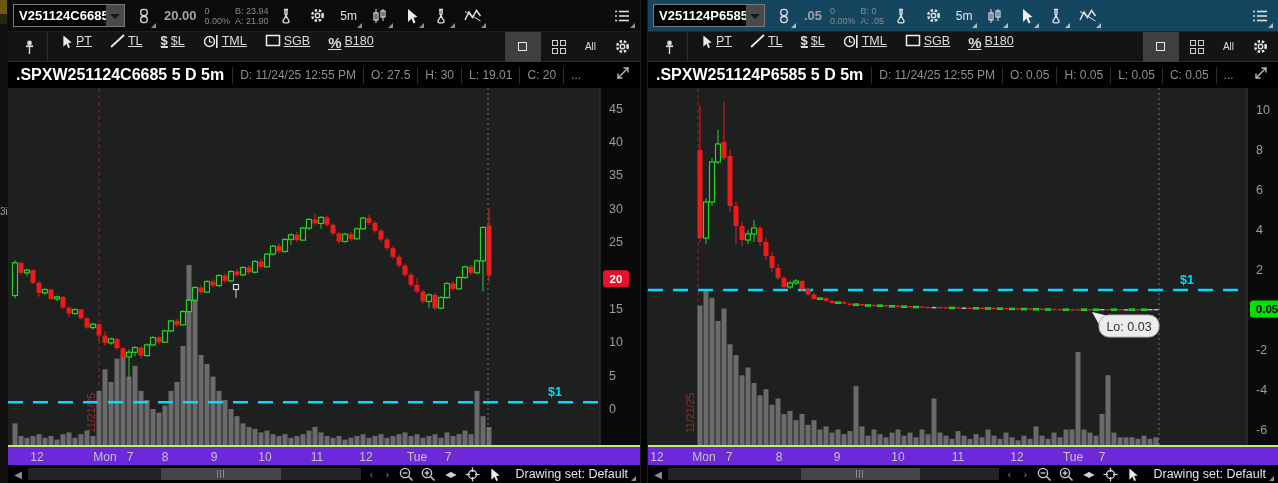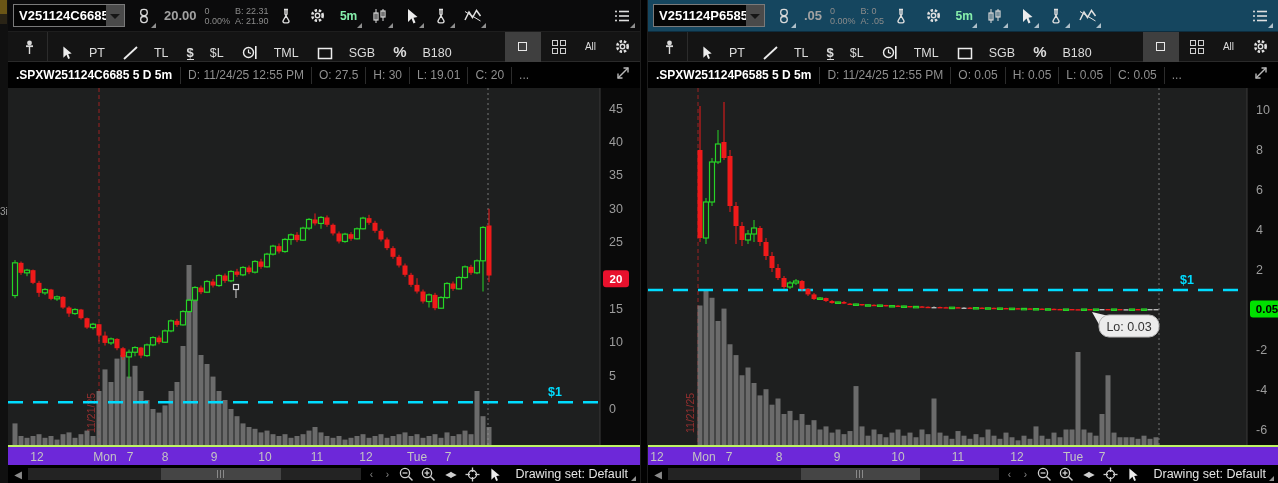--- a/index.html
+++ b/index.html
@@ -25,39 +25,39 @@
   .sym-box { display:flex; align-items:stretch; height:23px; border:1px solid #7a7a7a; background:#050505; }
   .sym-text { width:92px; padding:0 5px; color:#fff; font-weight:bold; font-size:13px; line-height:21px; white-space:nowrap; overflow:hidden; }
   .sym-dd { width:18px; background:#4a4a4a; position:relative; }
   .sym-dd i { position:absolute; left:4px; top:9px; width:0; height:0; border-left:5px solid transparent; border-right:5px solid transparent; border-top:5px solid #161616; }
   .tbtn { position:relative; background:none; border:none; height:28px; min-width:26px; display:flex; align-items:center; justify-content:center; cursor:pointer; color:#e2e2e2; }
   .tbtn svg { display:block; }
   .dd::after { content:""; position:absolute; right:0; bottom:2px; width:0; height:0; border-left:5px solid transparent; border-bottom:5px solid #8f8f8f; }
   .panel.active .dd::after { border-bottom-color:#aebfc9; }
   .price-big { color:#a2a2a2; font-weight:bold; font-size:13px; padding:0 3px; white-space:nowrap; }
   .mini2 { display:flex; flex-direction:column; justify-content:center; line-height:10px; font-size:9px; color:#8b8b8b; white-space:nowrap; }
-  .tf-label { font-size:12px; font-weight:bold; color:#86efac; padding:0 4px; }
+  .tf-label { font-size:12px; font-weight:normal; color:#e5e5e5; padding:0 4px; }
   .spacer { flex:1; }
 
   
   .dt { position:absolute; left:0; top:32px; right:0; height:30px; background:#141414; border-bottom:1px solid #2a2a2a; display:flex; align-items:center; padding:0 4px; gap:4px; }
   .pin-cell { width:36px; display:flex; justify-content:center; border-right:1px solid #2c2c2c; height:100%; align-items:center; }
-  .dbtn { background:none; border:none; color:#dcdcdc; font-size:12.5px; display:flex; align-items:flex-end; gap:16px; padding:0 7px; height:26px; cursor:pointer; white-space:nowrap; }
+  .dbtn { background:none; border:none; color:#dcdcdc; font-size:12.5px; display:flex; align-items:flex-start; gap:3px; padding:0 7px; height:26px; cursor:pointer; white-space:nowrap;text-decoration:underline; }
   .dbtn .usd { font-size:13px; font-weight:bold; border-bottom:1px solid #dcdcdc; line-height:13px; }
   .dbtn .pct { font-size:15px; font-weight:bold; }
   .sqb { width:36px; height:30px; background:#3f3f3f; border:none; display:flex; align-items:center; justify-content:center; cursor:pointer; }
   .sqb i { width:9px; height:9px; border:1.5px solid #e8e8e8; display:block; }
   .gridb { background:none; border:none; width:28px; height:26px; display:flex; align-items:center; justify-content:center; cursor:pointer; }
   .grid4 { display:grid; grid-template-columns:6px 6px; grid-template-rows:6px 6px; gap:2px; }
   .grid4 i { border:1.2px solid #cfcfcf; display:block; }
   .allb { background:none; border:none; color:#dcdcdc; font-size:10px; padding:0 8px; height:26px; cursor:pointer; }
 
   
   .hdr { position:absolute; left:0; top:62px; right:0; height:26px; background:#010101; display:flex; align-items:center; font-size:12px; color:#8f8f8f; white-space:nowrap; overflow:hidden; }
-  .hdr-title { color:#fff; font-weight:bold; font-size:12px; padding:0 8px; }
+  .hdr-title { color:#fff; font-weight:bold; font-size:16px; padding:0 8px; }
   .hcell { padding:0 7px; border-left:1px solid #2c2c2c; height:17px; line-height:17px; }
   .hdr .restore { margin-left:auto; margin-right:8px; }
 
   
   .plot { position:absolute; left:0; top:88px; right:0; height:357px; }
   .plot svg { display:block; }
   .taxis { position:absolute; left:0; top:445px; right:0; height:20px; background:#6d28d9; border-top:2px solid #bef264; }
   .taxis span { position:absolute; top:3px; transform:translateX(-50%); font-size:12px; color:#c4c4c4; }
 
   
@@ -95,21 +95,21 @@
         <rect x="5" y="1" width="7" height="6.5" rx="3" fill="none" stroke="#d9d9d9" stroke-width="1.4"></rect>
         <rect x="5" y="8.5" width="7" height="6.5" rx="3" fill="none" stroke="#d9d9d9" stroke-width="1.4"></rect>
       </svg>
     </button>
     <span class="price-big">20.00</span>
     <span class="mini2">
       <span>0</span>
       <span>0.00%</span>
     </span>
     <span class="mini2">
-      <span>B: 22.31</span>
+      <span>B: 23.94</span>
       <span>A: 21.90</span>
     </span>
     <button class="tbtn">
       <svg width="16" height="16" viewBox="0 0 16 16">
         <path d="M6 1.5 h4 M7 1.5 v4.5 l3.8 6.5 a1.6 1.6 0 0 1 -1.4 2.4 h-2.8 a1.6 1.6 0 0 1 -1.4 -2.4 l3.8 -6.5 v-4.5" fill="none" stroke="#e0e0e0" stroke-width="1.4" transform="translate(-1,0)"></path>
       </svg>
     </button>
     <button class="tbtn">
       <svg width="17" height="17" viewBox="0 0 17 17">
         <circle cx="8.5" cy="8.5" r="5.2" fill="none" stroke="#e0e0e0" stroke-width="2.6" stroke-dasharray="2.4 1.8"></circle>

